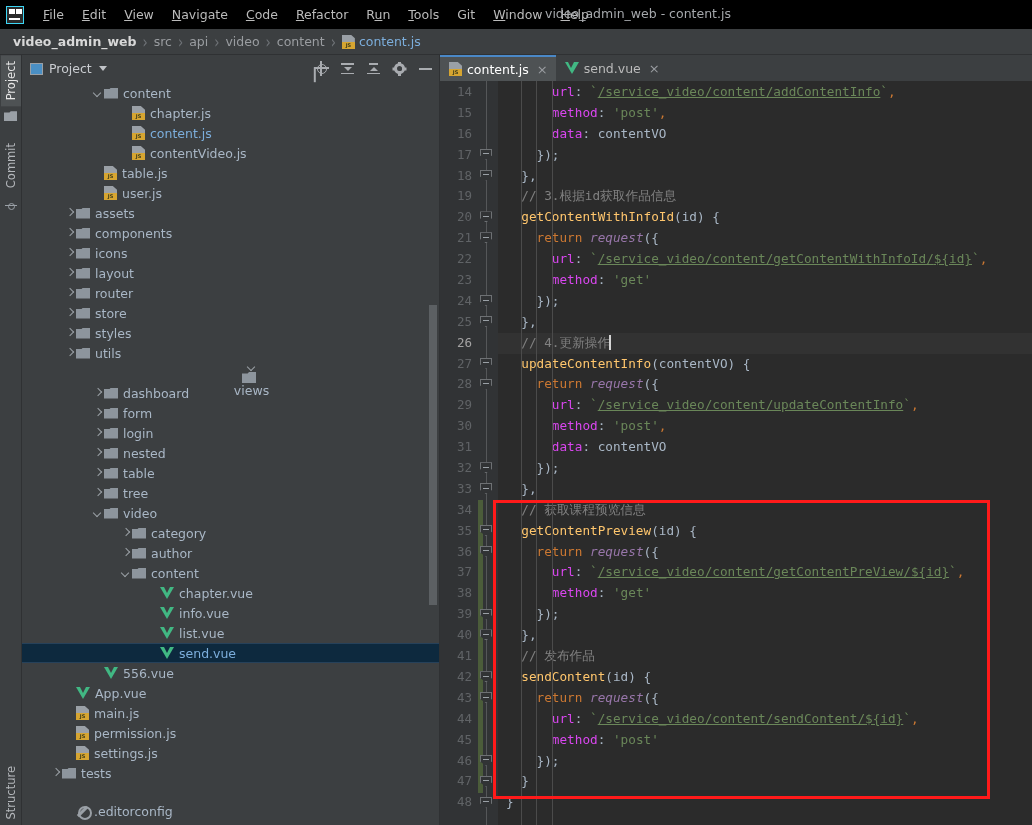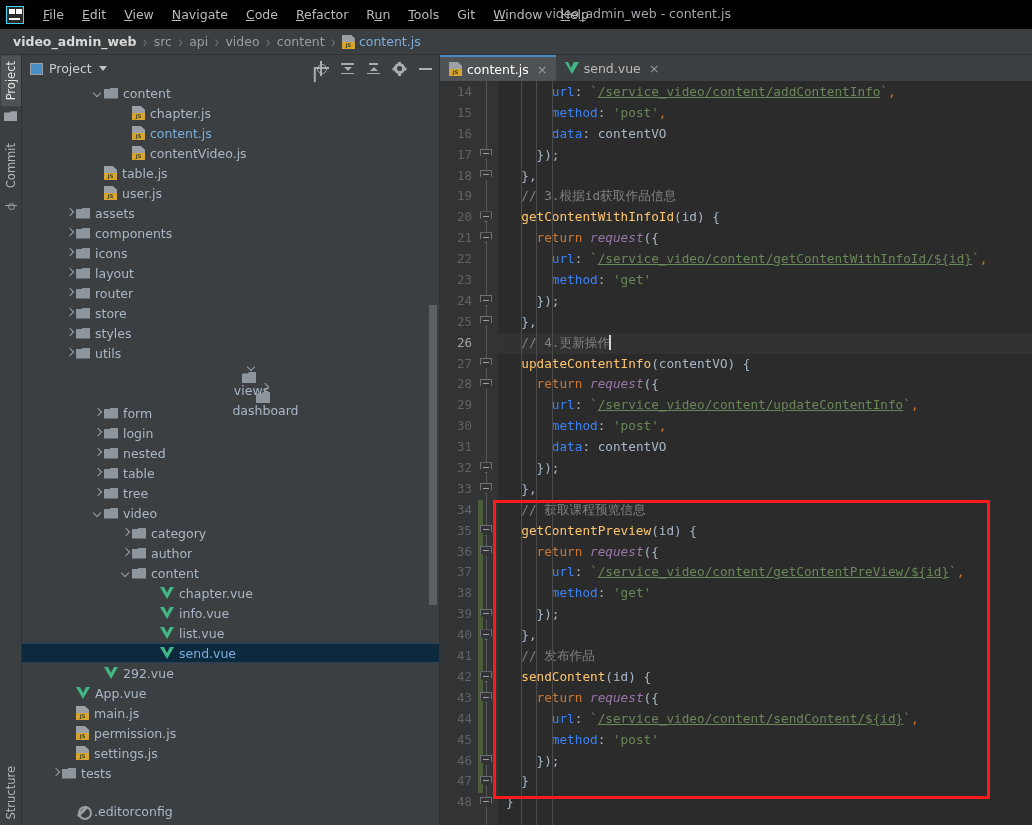--- a/index.html
+++ b/index.html
@@ -298,21 +298,21 @@
   .cline {
     height: 20.9px; line-height: 20.9px; white-space: pre;
     padding-left: 8px; position: relative;
   }
   .cline.cur { background: #323232; }
   .indent-guide {
     position: absolute; width: 1px; background: #4b4b4b; top: 0; height: 100%;
   }
   .kw     { color: #cc7832; }
   .fn     { color: #ffc66d; }
-  .prop   { color: #3b82f6; }
+  .prop   { color: #d946ef; }
   .str    { color: #6a8759; }
   .url    { color: #6a8759; text-decoration: underline; }
   .plain  { color: #a9b7c6; }
   .cmt    { color: #808080; }
   .var-it { color: #9876aa; font-style: italic; }
   .caret {
     display: inline-block; width: 1.5px; height: 15px; background: #d4d4d4;
     vertical-align: -3px; margin-left: -1px;
   }
   .redbox {
@@ -507,21 +507,21 @@
           <span class="fld"></span>
           <span class="tlbl">utils</span>
         </div>
         <div class="trow" style="padding-left: 42px; flex-direction: column;">
           <span class="arrow">
             <span class="chev down"></span>
           </span>
           <span class="fld"></span>
           <span class="tlbl">views</span>
         </div>
-        <div class="trow" style="padding-left: 70px; flex-direction: column;">
+        <div class="trow" style="padding-left: 70px;">
           <span class="arrow">
             <span class="chev right"></span>
           </span>
           <span class="fld"></span>
           <span class="tlbl">dashboard</span>
         </div>
         <div class="trow" style="padding-left: 70px;">
           <span class="arrow">
             <span class="chev right"></span>
           </span>
@@ -600,21 +600,21 @@
           <span class="tlbl">list.vue</span>
         </div>
         <div class="trow sel" style="padding-left: 126px;">
           <span class="arrow"></span>
           <span class="vue-ico"></span>
           <span class="tlbl blue">send.vue</span>
         </div>
         <div class="trow" style="padding-left: 70px;">
           <span class="arrow"></span>
           <span class="vue-ico"></span>
-          <span class="tlbl">292.vue</span>
+          <span class="tlbl">556.vue</span>
         </div>
         <div class="trow" style="padding-left: 42px;">
           <span class="arrow"></span>
           <span class="vue-ico"></span>
           <span class="tlbl">App.vue</span>
         </div>
         <div class="trow" style="padding-left: 42px;">
           <span class="arrow"></span>
           <span class="js-ico" style="margin-right: 5px;"></span>
           <span class="tlbl">main.js</span>

